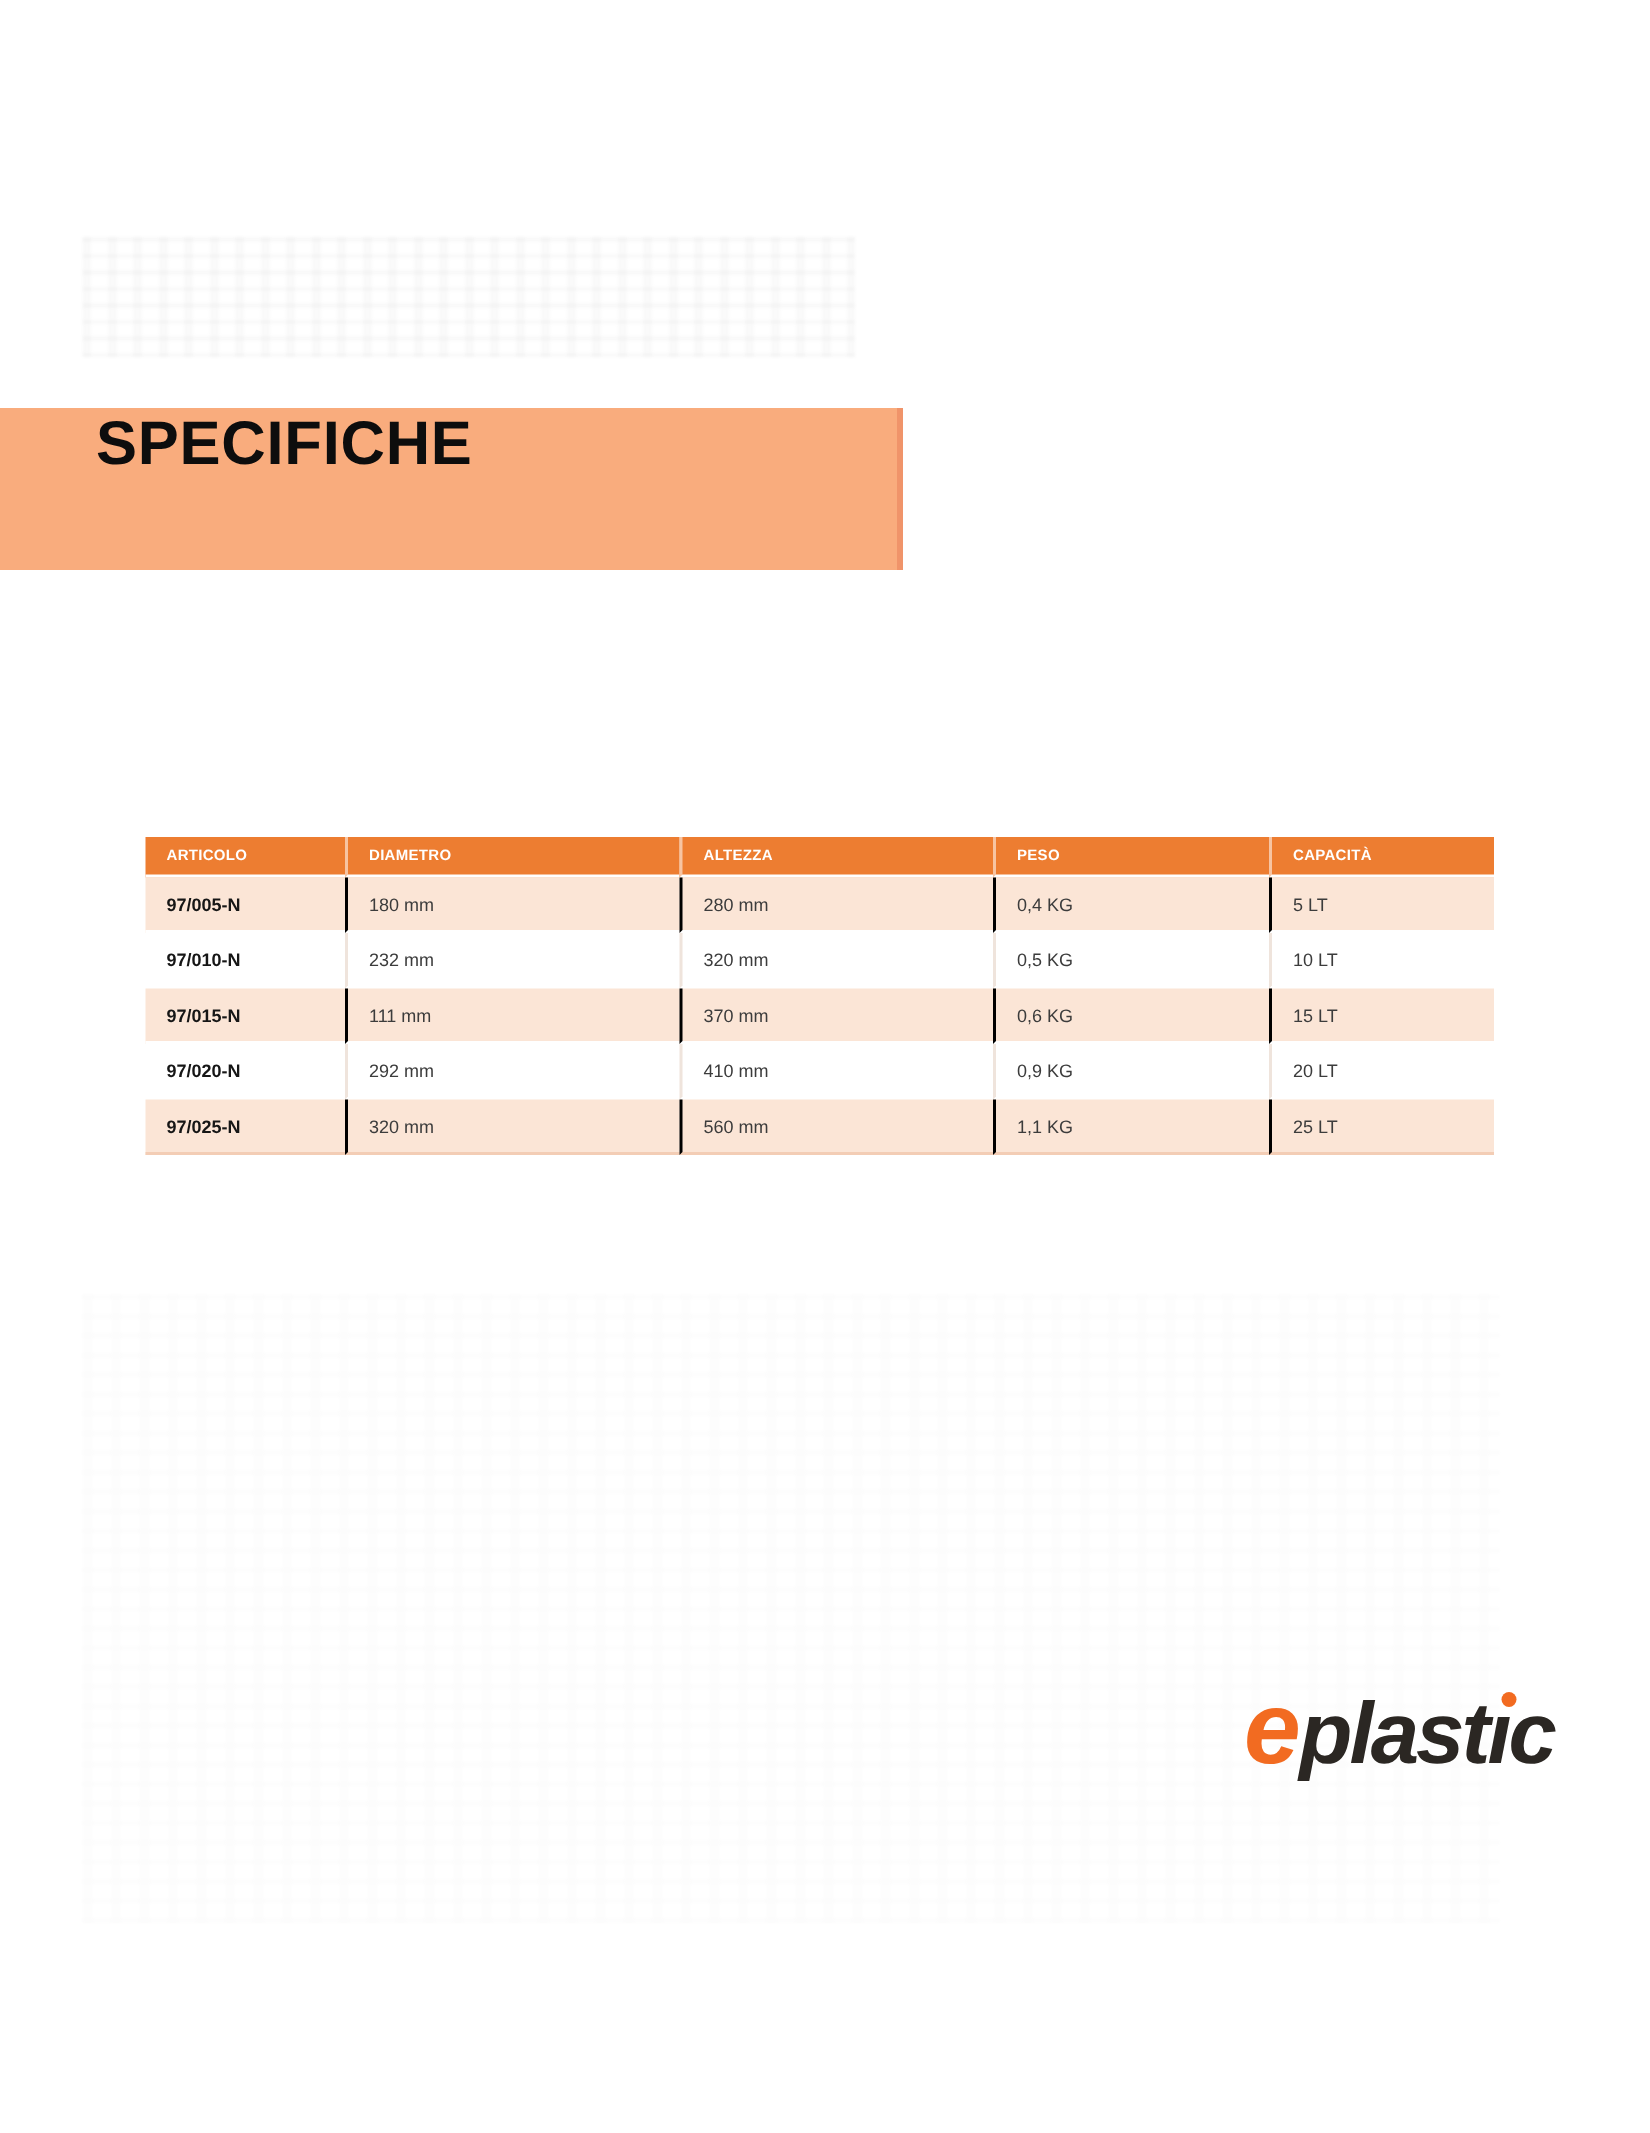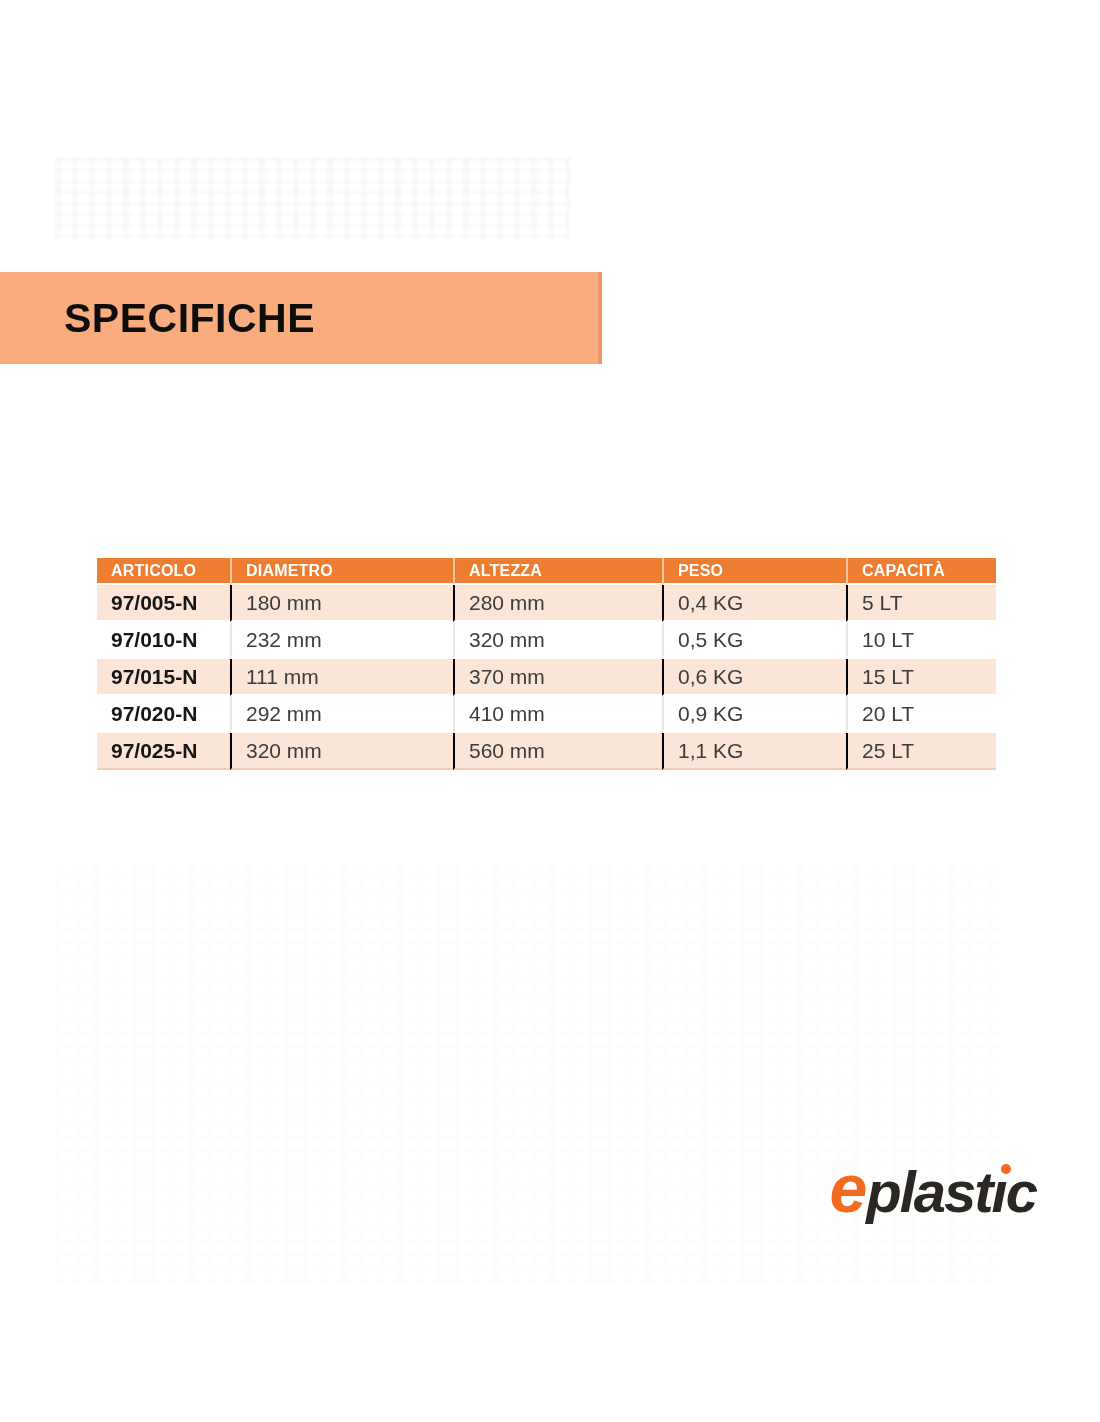--- a/index.html
+++ b/index.html
@@ -31,25 +31,24 @@
     background:
       repeating-linear-gradient(0deg, rgba(70,70,70,0.05) 0 3px, transparent 3px 13px),
       repeating-linear-gradient(90deg, rgba(70,70,70,0.04) 0 7px, transparent 7px 19px);
     opacity: 0.22;
   }
 
   
   .banner {
     position: absolute;
     left: 0; top: 272px;
-    width: 598px; height: 92px;
+    width: 598px; height: 108px;
     background: #F9AC7D;
     border-right: 4px solid #F0946A;
     display: flex;
-    align-items: center;
   }
   .banner h1 {
     margin: 0 0 0 64px;
     font-size: 41px;
     font-weight: bold;
     color: #0d0d0d;
     letter-spacing: 0.5px;
   }
 
   
@@ -57,52 +56,52 @@
     position: absolute;
     left: 97px; top: 558px;
     width: 899px;
     border-collapse: separate;
     border-spacing: 0;
     table-layout: fixed;
   }
   .spec-table th {
     background: #ED7D31;
     color: #ffffff;
-    font-size: 16px;
+    font-size: 10px;
     font-weight: bold;
     text-align: left;
     padding: 0 0 0 14px;
     height: 27px;
     letter-spacing: 0.2px;
     border-bottom: 2px solid #ffffff;
     box-sizing: border-box;
     overflow: hidden;
   }
   .spec-table th + th { border-left: 2px solid rgba(255,255,255,0.55); }
   .spec-table td {
     height: 37px;
     padding: 0 0 0 14px;
-    font-size: 21px;
+    font-size: 12px;
     color: #3c3c3c;
     border-bottom: 2px solid #ffffff;
     box-sizing: border-box;
     overflow: hidden;
     white-space: nowrap;
   }
   .spec-table tr.peach td { background: #FBE5D6; }
   .spec-table tr.peach td + td { border-left: 2px solid #000000; }
   .spec-table tr.white td { background: #ffffff; }
   .spec-table tr.white td + td { border-left: 2px solid #EFE4DC; }
   .spec-table tbody tr:last-child td { border-bottom: 2px solid #F3CDB5; }
   .spec-table td.c0 { font-weight: bold; color: #161616; }
 
   
   .logo {
     position: absolute;
-    top: 1154px;
+    top: 1118px;
     right: 64px;
     font-style: italic;
     font-weight: bold;
     font-size: 58px;
     line-height: 1;
     letter-spacing: -2px;
     color: #2B2723;
     white-space: nowrap;
   }
   .logo .logo-e {

